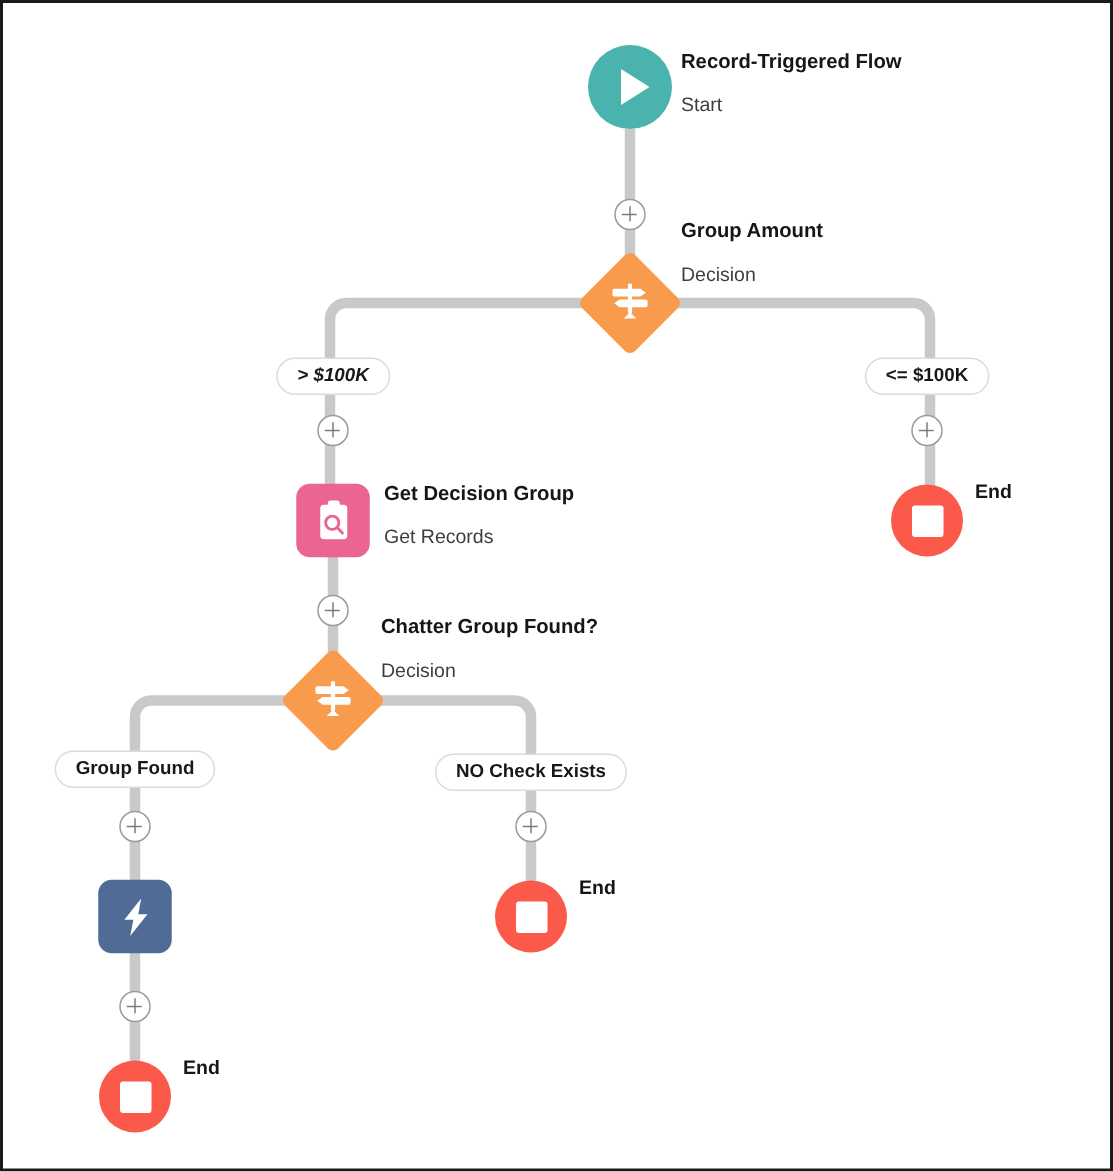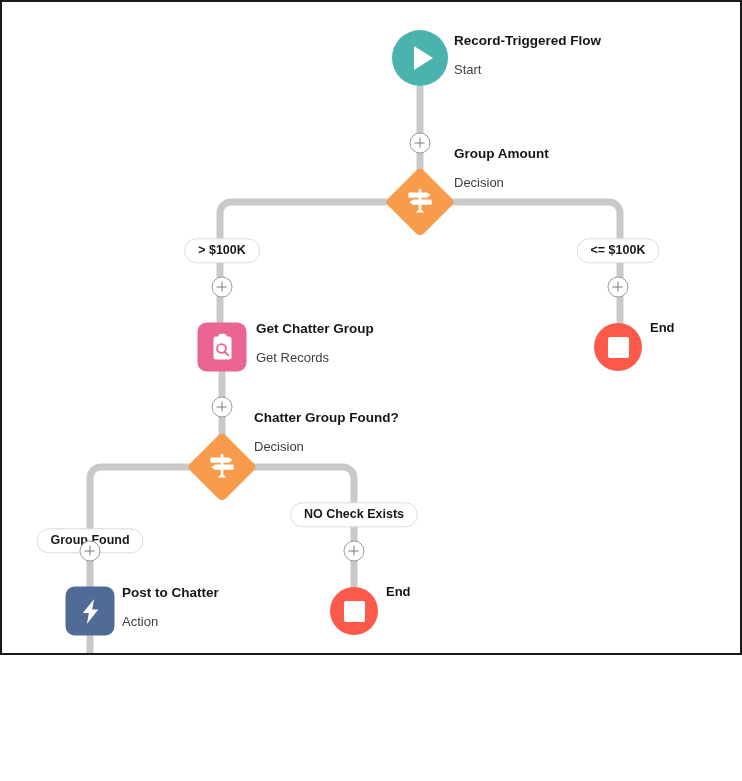--- a/index.html
+++ b/index.html
@@ -6,21 +6,21 @@
     margin: 0;
     padding: 0;
     background: #ffffff;
   }
   body {
     font-family: "Liberation Sans", sans-serif;
   }
   #canvas {
     position: relative;
     width: 742px;
-    height: 655px;
+    height: 781px;
     background: #ffffff;
     border: 2px solid #1a1a1a;
     box-sizing: border-box;
     overflow: hidden;
   }
   #connectors {
     position: absolute;
     left: 0;
     top: 0;
     width: 742px;
@@ -222,42 +222,42 @@
           <path d="M17 23.2 l4.2 4.2 h-8.4 z"></path>
         </g>
       </svg>
     </div>
   </div>
   <div class="node-label" style="left:452px; top:143px;">
     <span class="title">Group Amount</span>
     <span class="subtitle">Decision</span>
   </div>
 
-  <div class="pill" style="left:220px; top:249px;">&gt; $100K</div>
+  <div class="pill" style="left:220px; top:249px;font-style:italic;">&gt; $100K</div>
   <div class="pill" style="left:616px; top:249px;">&lt;= $100K</div>
 
   <div class="plus-btn" style="left:220px; top:285px;"></div>
   <div class="plus-btn" style="left:616px; top:285px;"></div>
 
   <div class="node" style="left:220px; top:345px;">
     <div class="sq-node sq-getrecords">
       <svg width="32" height="32" viewBox="0 0 32 32" xmlns="http://www.w3.org/2000/svg">
         <g fill="#ffffff">
           <path d="M7 7.5 a2.5 2.5 0 0 1 2.5 -2.5 h13 a2.5 2.5 0 0 1 2.5 2.5 v18 a2.5 2.5 0 0 1 -2.5 2.5 h-13 a2.5 2.5 0 0 1 -2.5 -2.5 z"></path>
           <rect x="12" y="2.2" width="8" height="5" rx="2.1"></rect>
         </g>
         <g fill="none" stroke="#ea6590" stroke-width="1.9">
           <circle cx="15" cy="17" r="4.4"></circle>
           <line x1="18.4" y1="20.4" x2="21.8" y2="23.8" stroke-linecap="round"></line>
         </g>
       </svg>
     </div>
   </div>
   <div class="node-label" style="left:254px; top:318px;">
-    <span class="title">Get Chatter Group</span>
+    <span class="title">Get Decision Group</span>
     <span class="subtitle">Get Records</span>
   </div>
 
   <div class="plus-btn" style="left:220px; top:405px;"></div>
 
   <div class="node" style="left:220px; top:465px;">
     <div class="diamond-wrap">
       <div class="diamond"></div>
       <svg class="diamond-icon" viewBox="0 0 34 34" xmlns="http://www.w3.org/2000/svg">
         <g fill="#ffffff">
@@ -267,37 +267,33 @@
           <path d="M17 23.2 l4.2 4.2 h-8.4 z"></path>
         </g>
       </svg>
     </div>
   </div>
   <div class="node-label" style="left:252px; top:407px;">
     <span class="title">Chatter Group Found?</span>
     <span class="subtitle">Decision</span>
   </div>
 
-  <div class="pill" style="left:88px; top:539px;">Group Found</div>
+  <div class="pill" style="left:88px; top:511px;">Group Found</div>
   <div class="pill" style="left:352px; top:513px;">NO Check Exists</div>
 
   <div class="plus-btn" style="left:88px; top:549px;"></div>
   <div class="plus-btn" style="left:352px; top:549px;"></div>
 
   <div class="node" style="left:88px; top:609px;">
     <div class="sq-node sq-action">
       <svg width="30" height="30" viewBox="0 0 30 30" xmlns="http://www.w3.org/2000/svg">
         <path d="M18.6 2.5 L7.4 16.6 h6.0 L11.3 27.5 L22.8 13.0 h-6.1 z" fill="#ffffff"></path>
       </svg>
     </div>
   </div>
-  <div class="node-label" style="left:120px; top:582px;">
-    <span class="title">Post to Chatter</span>
-    <span class="subtitle">Action</span>
-  </div>
 
   <div class="plus-btn" style="left:88px; top:669px;"></div>
 
   <div class="node" style="left:616px; top:345px;">
     <div class="end-circle">
       <div class="end-square"></div>
     </div>
   </div>
   <div class="node-label single" style="left:648px; top:318px;">
     <span class="title">End</span>

